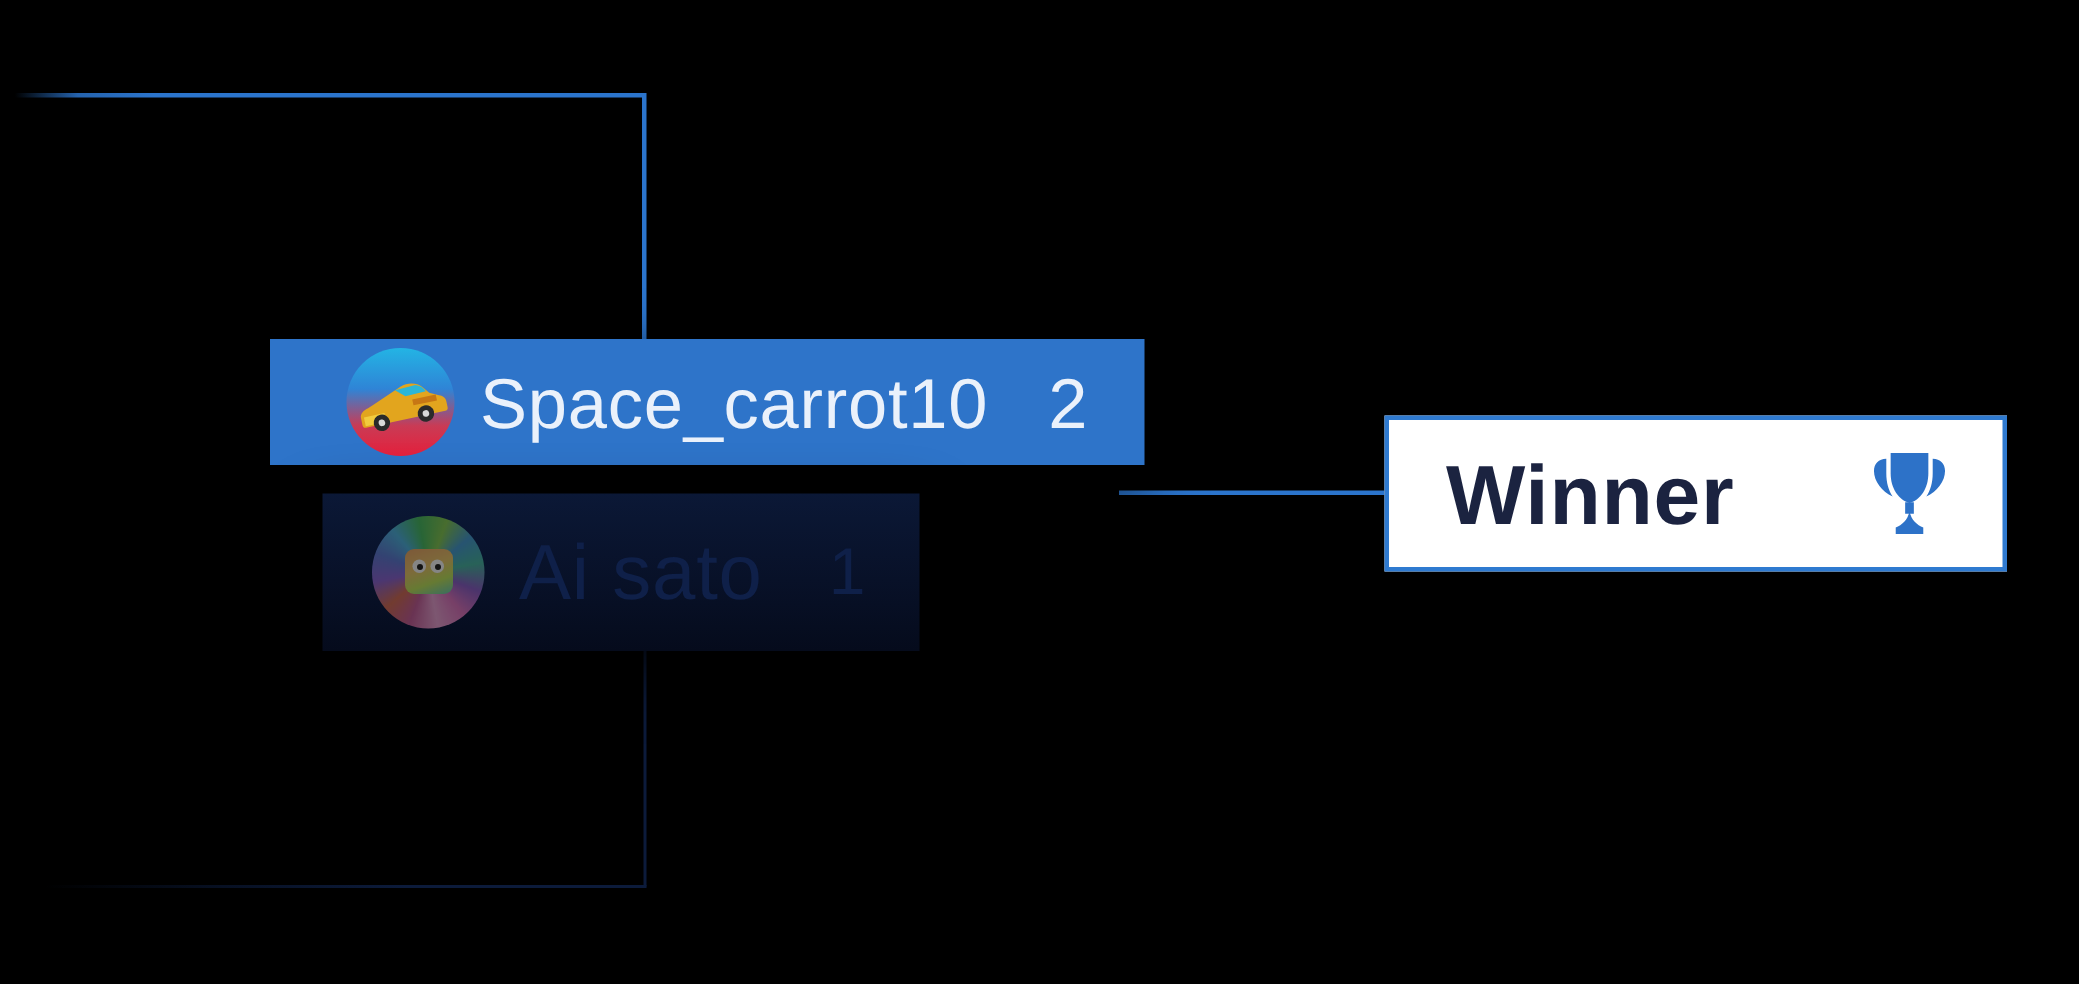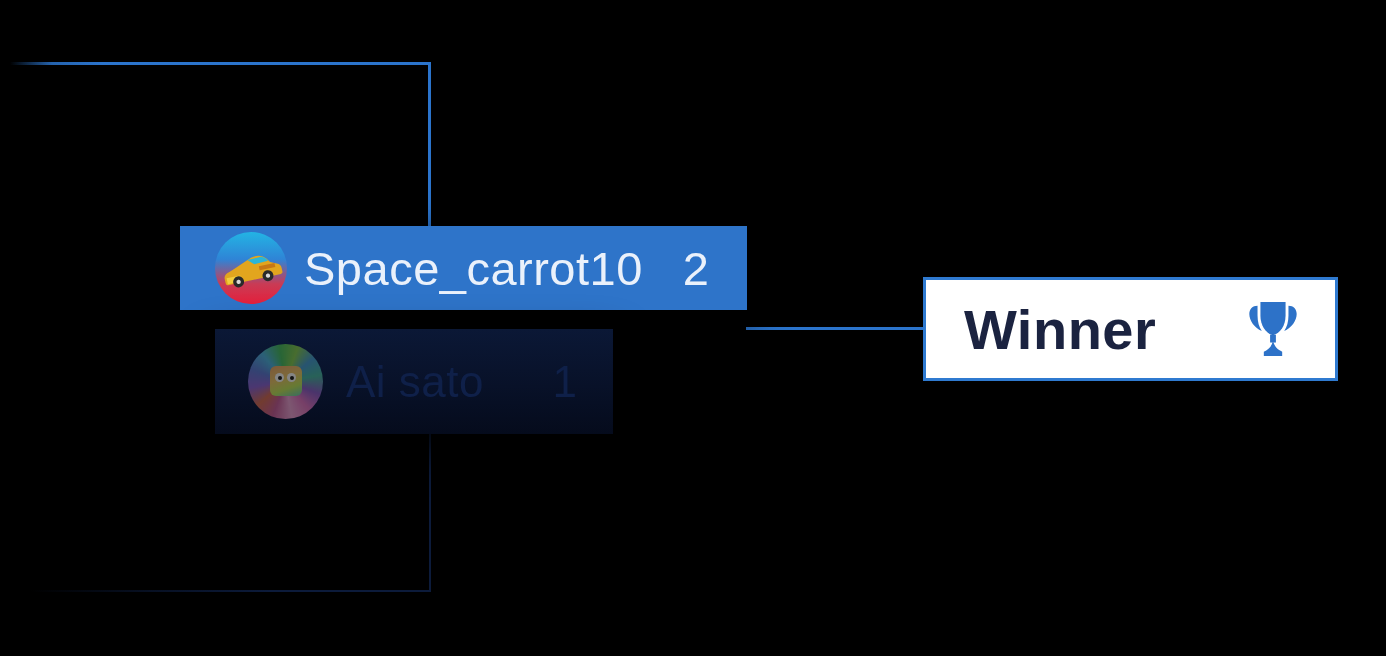--- a/index.html
+++ b/index.html
@@ -40,20 +40,21 @@
   
   .row {
     position: absolute;
     display: flex;
     align-items: center;
     box-shadow: 0 14px 40px rgba(0,0,0,0.85);
   }
   .row-winner {
     left: 180px; top: 226px; width: 567px; height: 84px;
     background: #2e74c9;
+    padding-left: 16px;
   }
   .row-loser {
     left: 215px; top: 329px; width: 398px; height: 105px;
     background: linear-gradient(180deg, #0b1836 0%, #081128 55%, #050b1c 100%);
   }
   .avatar {
     border-radius: 50%;
     flex: 0 0 auto;
     position: relative;
     overflow: hidden;
@@ -87,21 +88,21 @@
   }
   .eye-left { left: 5px; }
   .eye-right { left: 17px; }
 
   .player-name {
     font-size: 47px;
     letter-spacing: 0.5px;
     white-space: nowrap;
   }
   .row-winner .player-name { color: #eaf1fb; margin-left: 17px; }
-  .row-loser .player-name  { color: #0f2049; margin-left: 23px; font-size: 44px; }
+  .row-loser .player-name  { color: #0f2049; margin-left: 23px; font-size: 52px; }
 
   .player-score {
     margin-left: auto;
     font-size: 47px;
   }
   .row-winner .player-score { color: #eaf1fb; margin-right: 38px; }
   .row-loser .player-score  { color: #0f2049; margin-right: 36px; font-size: 44px; }
 
   
   .winner-box {

